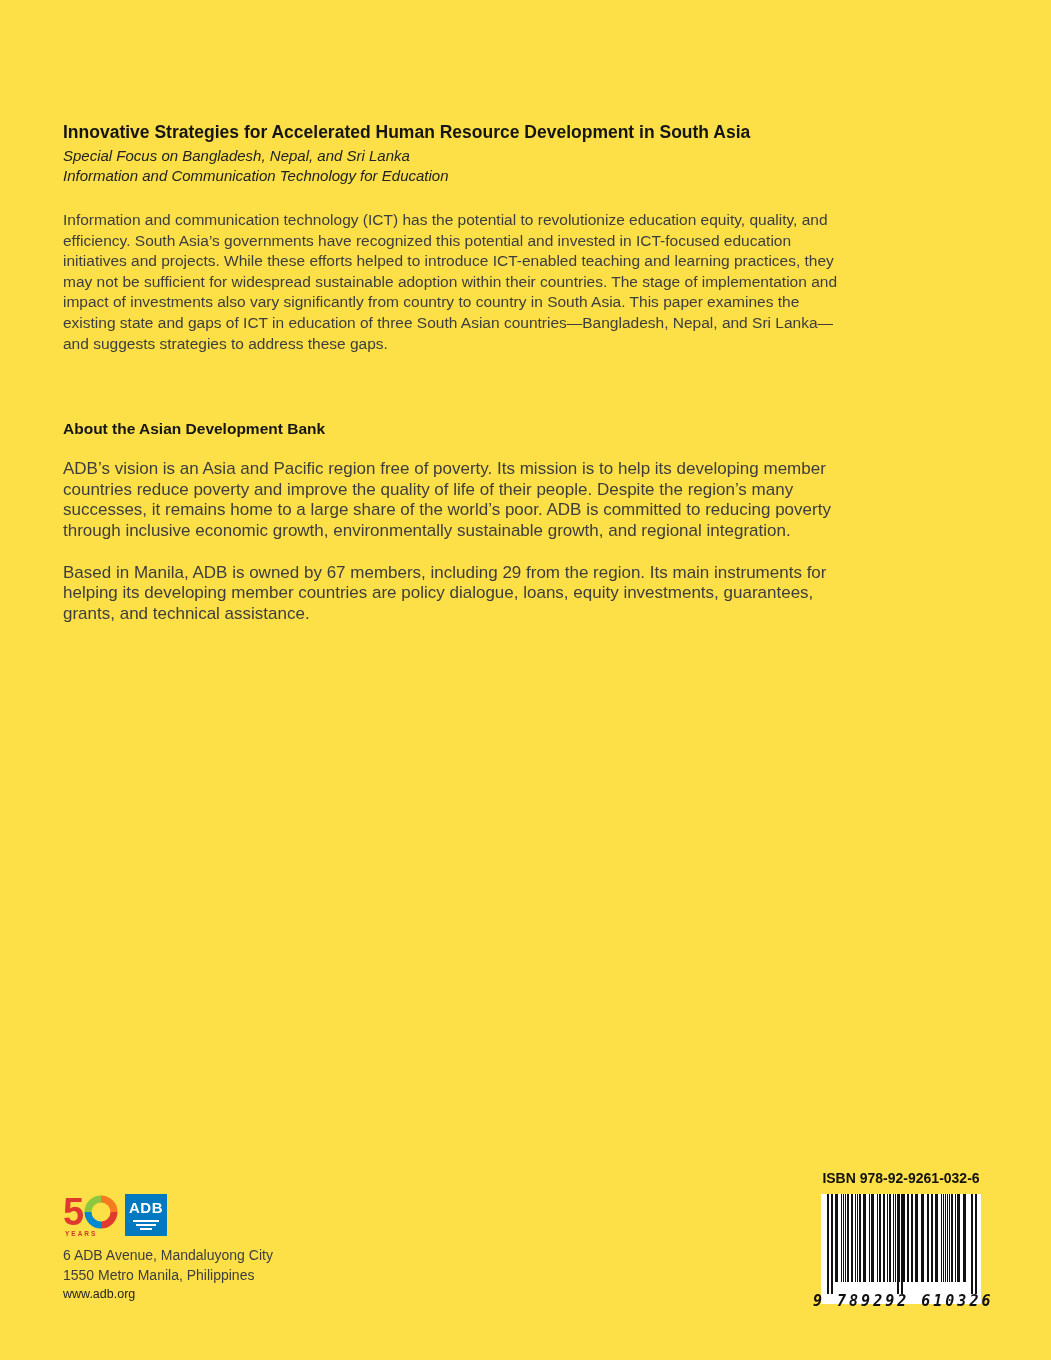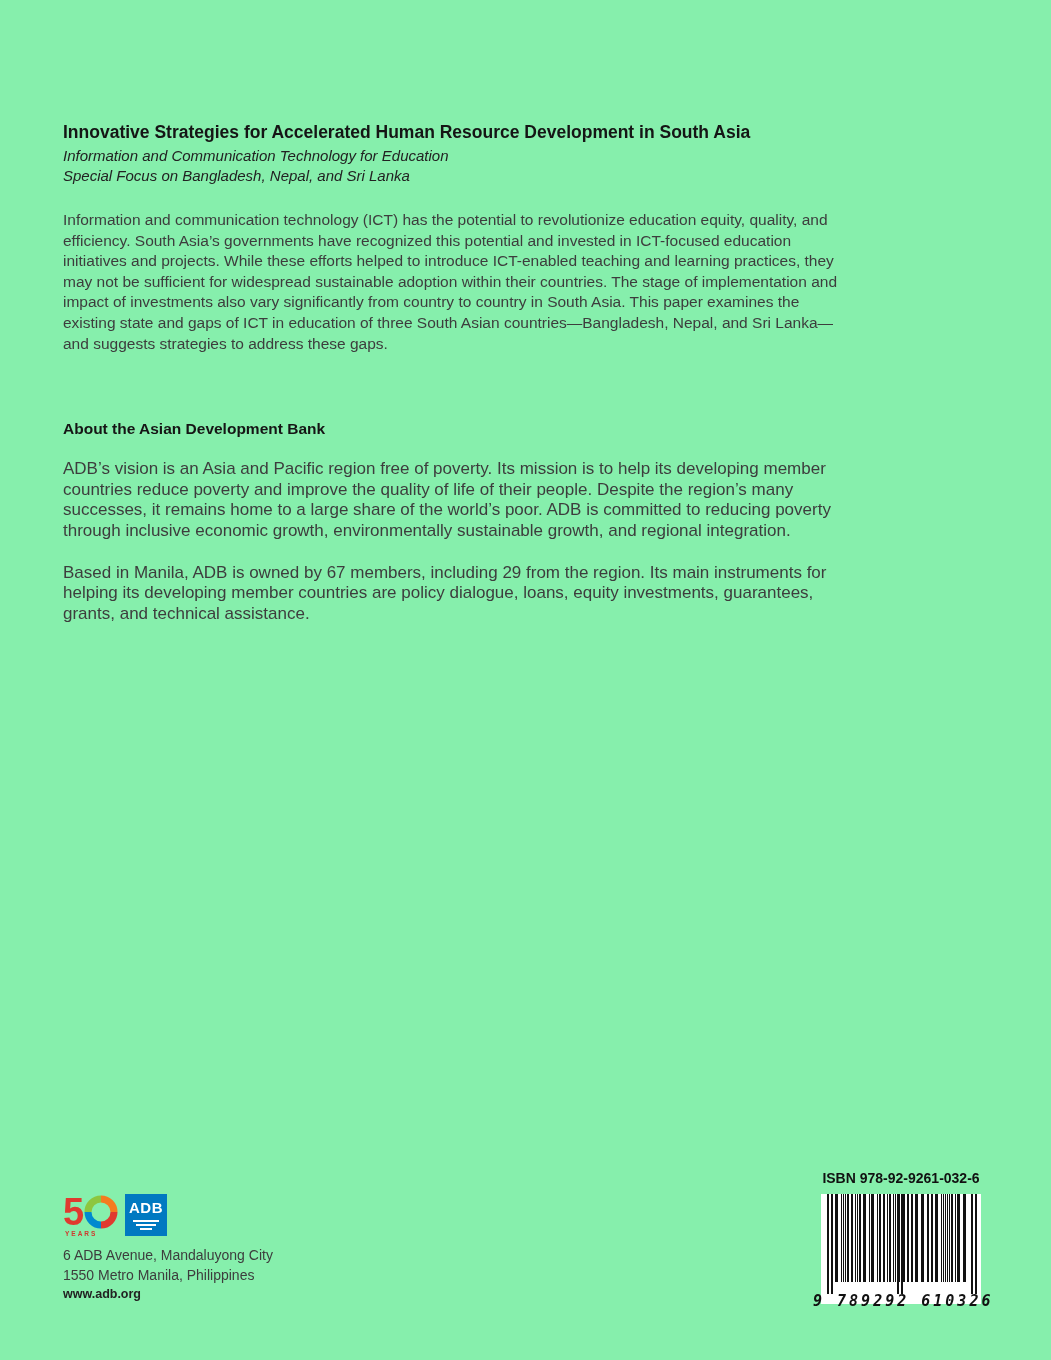--- a/index.html
+++ b/index.html
@@ -6,21 +6,21 @@
   html, body {
     width: 1051px;
     height: 1360px;
     background: #ffffff;
     font-family: "Liberation Sans", sans-serif;
   }
   .page {
     position: relative;
     width: 1051px;
     height: 1360px;
-    background: #86efac;
+    background: #fde047;
     overflow: hidden;
     padding-left: 40px;
   }
   .content {
     position: absolute;
     left: 63px;
     top: 121px;
     width: 790px;
     color: #3d3d3d;
   }
@@ -116,21 +116,21 @@
   }
   .address {
     margin-top: 4px;
     font-size: 14px;
     line-height: 19.5px;
     color: #3d3d3d;
   }
   .website {
     margin-top: 2px;
     font-size: 12.5px;
-    font-weight: bold;
+    font-weight: normal;
     color: #222222;
   }
   
   .isbn-block {
     position: absolute;
     right: 62px;
     top: 1170px;
     width: 176px;
     text-align: center;
   }
@@ -156,22 +156,22 @@
     font-style: italic;
   }
 </style>
 </head>
 <body>
 
 <div class="page">
 
   <div class="content">
     <div class="title">Innovative Strategies for Accelerated Human Resource Development in South Asia</div>
+    <div class="subtitle">Special Focus on Bangladesh, Nepal, and Sri Lanka</div>
     <div class="subtitle">Information and Communication Technology for Education</div>
-    <div class="subtitle">Special Focus on Bangladesh, Nepal, and Sri Lanka</div>
 
     <div class="abstract">Information and communication technology (ICT) has the potential to revolutionize education equity, quality, and efficiency. South Asia’s governments have recognized this potential and invested in ICT-focused education initiatives and projects. While these efforts helped to introduce ICT-enabled teaching and learning practices, they may not be sufficient for widespread sustainable adoption within their countries. The stage of implementation and impact of investments also vary significantly from country to country in South Asia. This paper examines the existing state and gaps of ICT in education of three South Asian countries—Bangladesh, Nepal, and Sri Lanka—and suggests strategies to address these gaps.</div>
 
     <div class="about-heading">About the Asian Development Bank</div>
     <div class="about-p">ADB’s vision is an Asia and Pacific region free of poverty. Its mission is to help its developing member countries reduce poverty and improve the quality of life of their people. Despite the region’s many successes, it remains home to a large share of the world’s poor. ADB is committed to reducing poverty through inclusive economic growth, environmentally sustainable growth, and regional integration.</div>
     <div class="about-p">Based in Manila, ADB is owned by 67 members, including 29 from the region. Its main instruments for helping its developing member countries are policy dialogue, loans, equity investments, guarantees, grants, and technical assistance.</div>
   </div>
 
   <div class="footer">
     <div class="logo-row">

